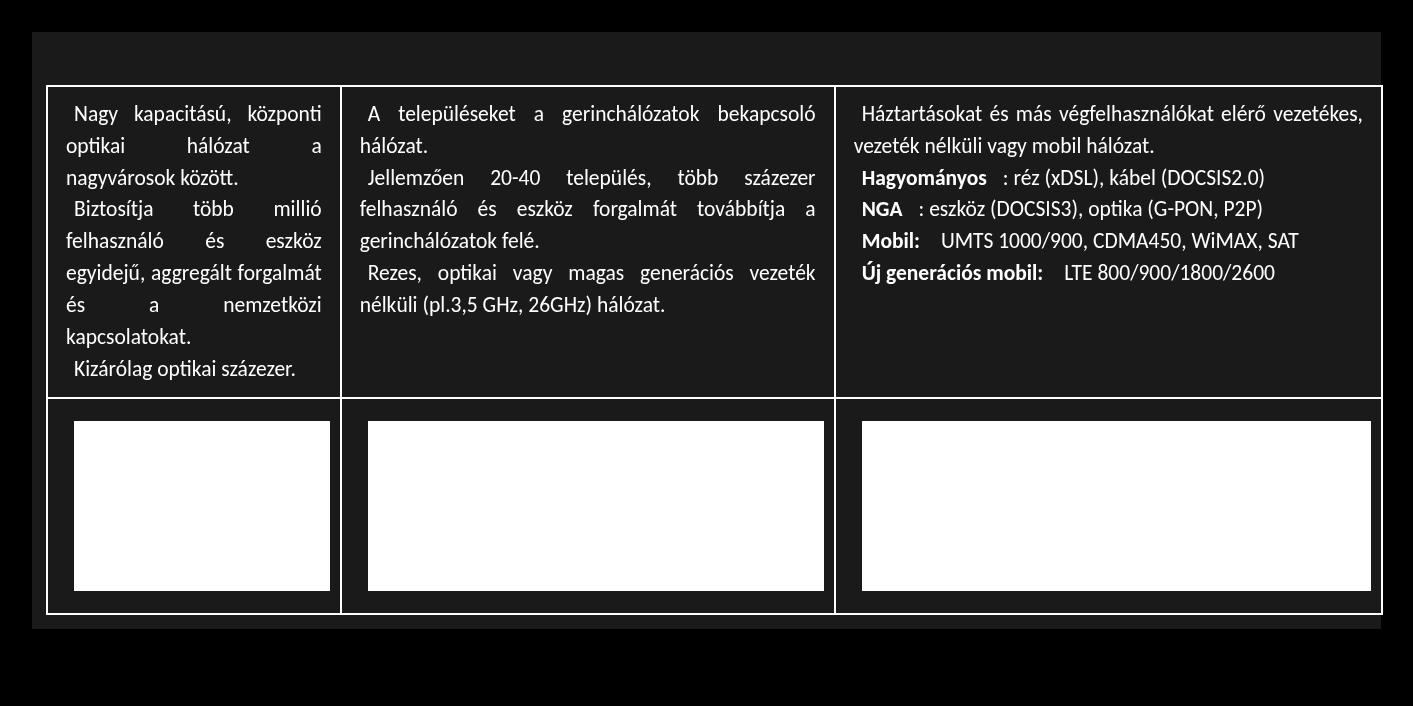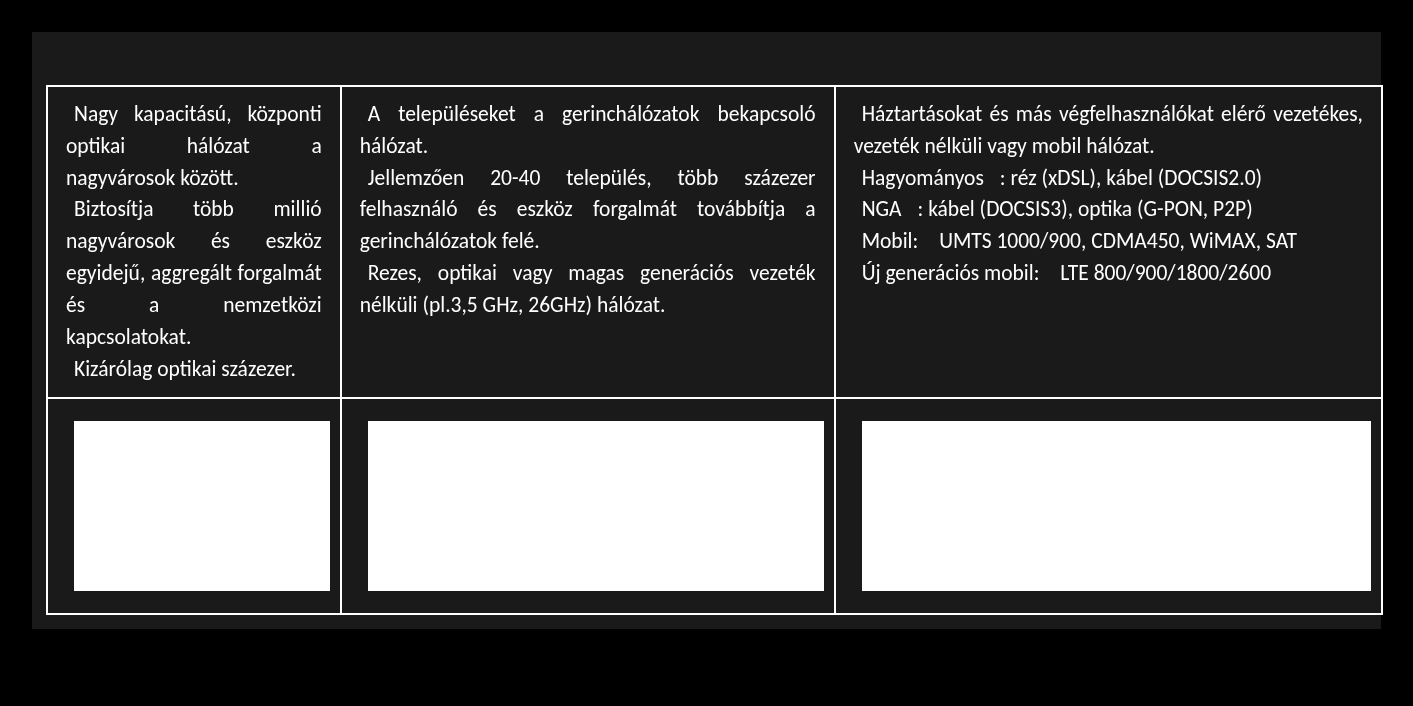--- a/index.html
+++ b/index.html
@@ -38,51 +38,51 @@
       padding: 14px 18px;
     }
     .placeholder {
       background: #fff;
       width: 100%;
       height: 170px;
     }
     .col1 { width: 22%; }
     .col2 { width: 37%; }
     .col3 { width: 41%; }
-    strong { font-weight: 400; }
+    strong { font-weight: 700; }
   </style>
 </head>
 <body>
 
 <div class="outer">
   <table>
     <colgroup>
       <col class="col1">
         <col class="col2">
         <col class="col3">
     </colgroup>
     <tbody>
         <tr class="spacer-row">
       <td colspan="3"></td>
     </tr>
     <tr class="desc-row">
       <td>
         <span>Nagy kapacitású, központi optikai hálózat a nagyvárosok között.</span><br>
-        <span>Biztosítja több millió nagyvárosok és eszköz egyidejű, aggregált forgalmát és a nemzetközi kapcsolatokat.</span><br>
+        <span>Biztosítja több millió felhasználó és eszköz egyidejű, aggregált forgalmát és a nemzetközi kapcsolatokat.</span><br>
         <span>Kizárólag optikai százezer.</span>
       </td>
       <td>
         <span>A településeket a gerinchálózatok bekapcsoló hálózat.</span><br>
         <span>Jellemzően 20-40 település, több százezer felhasználó és eszköz forgalmát továbbítja a gerinchálózatok felé.</span><br>
         <span>Rezes, optikai vagy magas generációs vezeték nélküli (pl.3,5 GHz, 26GHz) hálózat.</span>
       </td>
       <td>
         <span>Háztartásokat és más végfelhasználókat elérő vezetékes, vezeték nélküli vagy mobil hálózat.</span><br>
         <strong>Hagyományos</strong><span>: réz (xDSL), kábel (DOCSIS2.0)</span><br>
-        <strong>NGA</strong><span>: kábel (DOCSIS3), optika (G-PON, P2P)</span><br>
+        <strong>NGA</strong><span>: eszköz (DOCSIS3), optika (G-PON, P2P)</span><br>
         <strong>Mobil:</strong><span> UMTS 1000/900, CDMA450, WiMAX, SAT</span><br>
         <strong>Új generációs mobil:</strong><span> LTE 800/900/1800/2600</span>
       </td>
     </tr>
     <tr class="img-row">
       <td>
         <div class="placeholder"></div>
       </td>
       <td>
         <div class="placeholder"></div>

